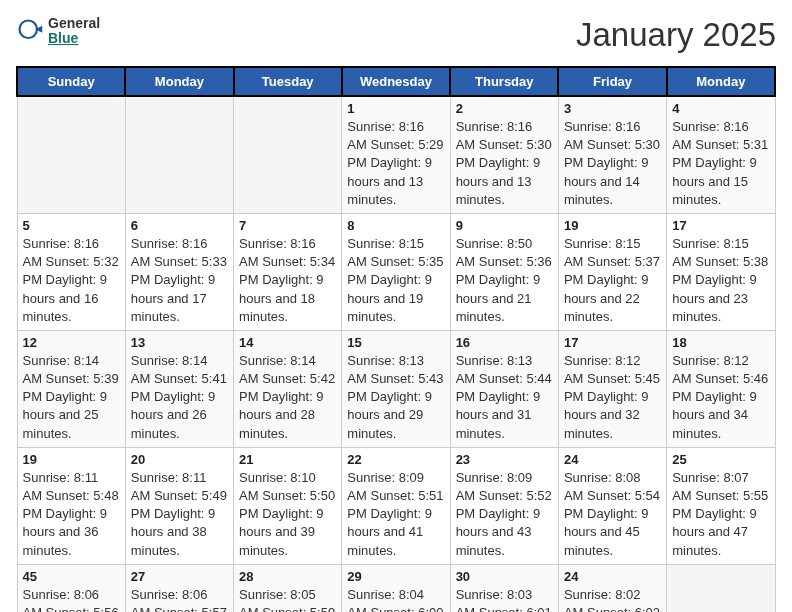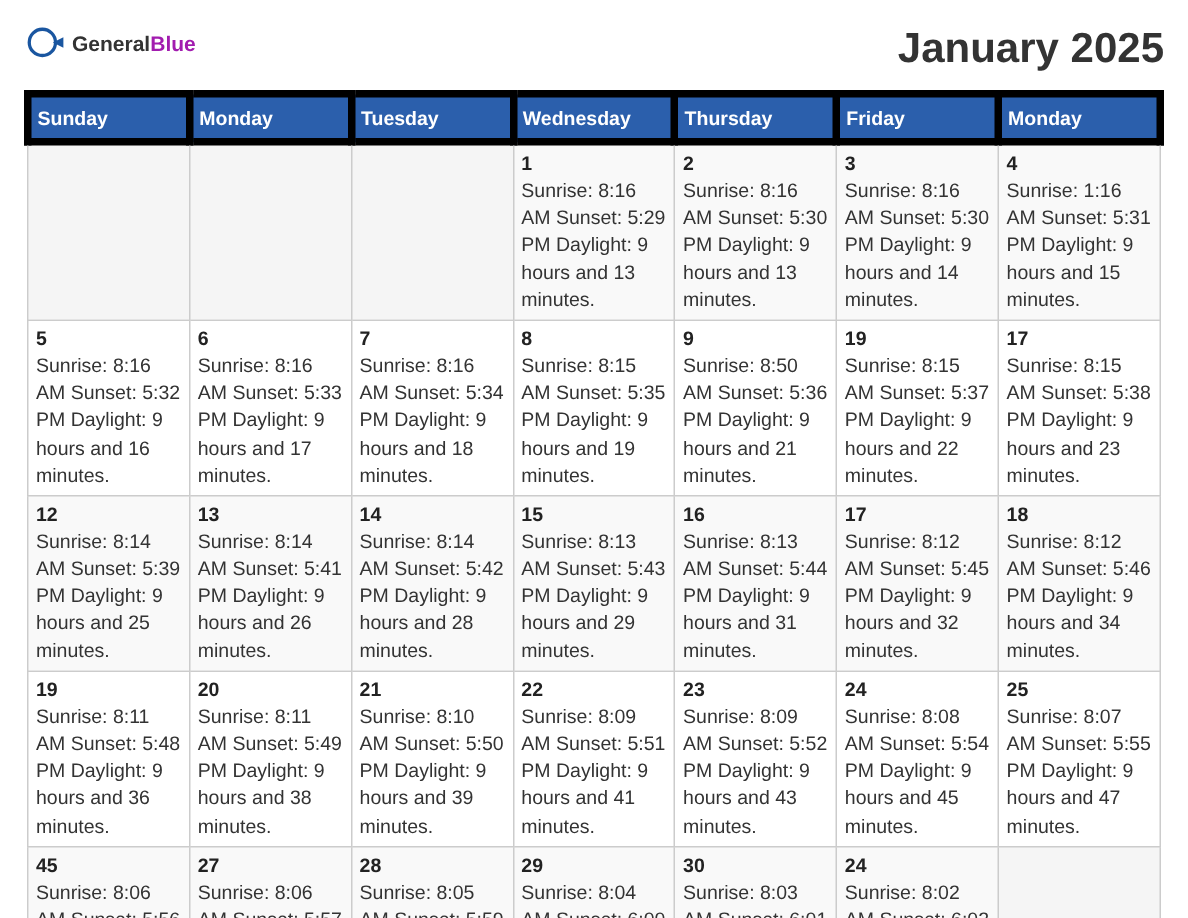--- a/index.html
+++ b/index.html
@@ -16,56 +16,56 @@
       align-items: flex-start;
       margin-bottom: 12px;
     }
     .logo {
       display: flex;
       align-items: center;
       gap: 4px;
     }
     .logo-text {
       display: flex;
-      flex-direction: row;
+      flex-direction: column;
       font-size: 14px;
       font-weight: bold;
       line-height: 1.1;
     }
     .logo-general { color: #333; }
-    .logo-blue { color: #a21caf; }
+    .logo-blue { color: #0f766e; text-decoration: underline; }
     .logo-icon {
       width: 28px;
       height: 28px;
     }
     .title-block {
       text-align: right;
     }
     .calendar-title {
-      font-size: 28px;
+      font-size: 33px;
       color: #333;
-      font-weight: bold;
+      font-weight: normal;
     }
     .calendar-subtitle {
       font-size: 14px;
       color: #555;
     }
     table {
       width: 100%;
       border-collapse: collapse;
       font-size: 11px;
     }
     thead tr th {
       background: #2b5fac;
       color: #fff;
-      text-align: left;
+      text-align: center;
       padding: 6px 4px;
       font-size: 13px;
       font-weight: bold;
-      border: 5px solid #000000;
+      border: 2px solid #000000;
     }
     tbody tr td {
       border: 1px solid #ccc;
       vertical-align: top;
       padding: 4px 5px;
       width: calc(100% / 7);
       min-height: 80px;
       background: #fff;
     }
     tbody tr:nth-child(odd) td {
@@ -137,21 +137,21 @@
         </td>
         <td>
           <span class="day-num">3</span>
           <div class="day-info">Sunrise: 8:16 AM
 Sunset: 5:30 PM
 Daylight: 9 hours
 and 14 minutes.</div>
         </td>
         <td>
           <span class="day-num">4</span>
-          <div class="day-info">Sunrise: 1:16 AM
+          <div class="day-info">Sunrise: 8:16 AM
 Sunset: 5:31 PM
 Daylight: 9 hours
 and 15 minutes.</div>
         </td>
       </tr>
       <tr>
         <td>
           <span class="day-num">5</span>
           <div class="day-info">Sunrise: 8:16 AM
 Sunset: 5:32 PM

